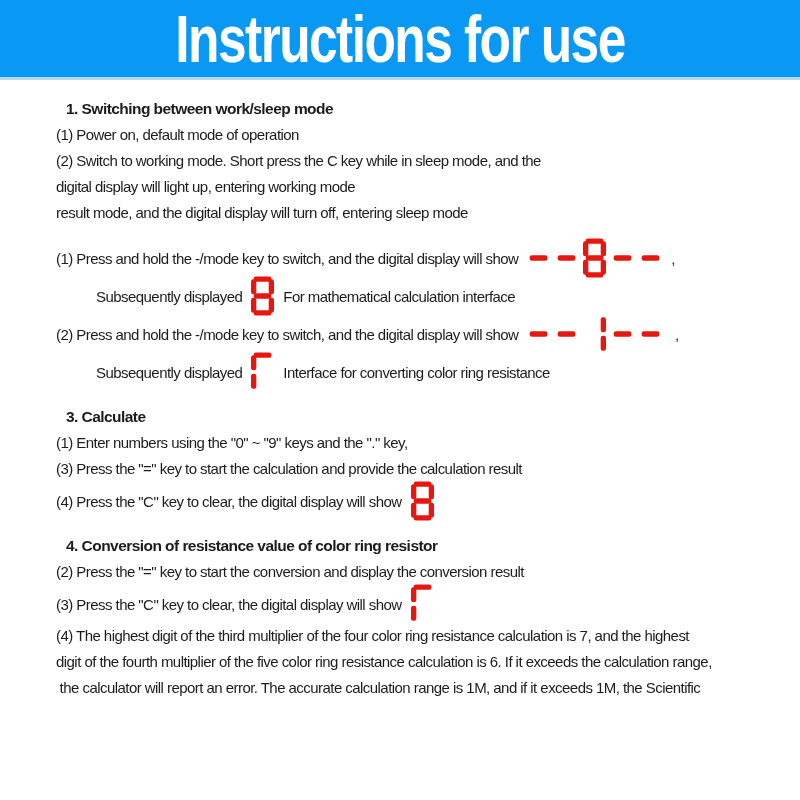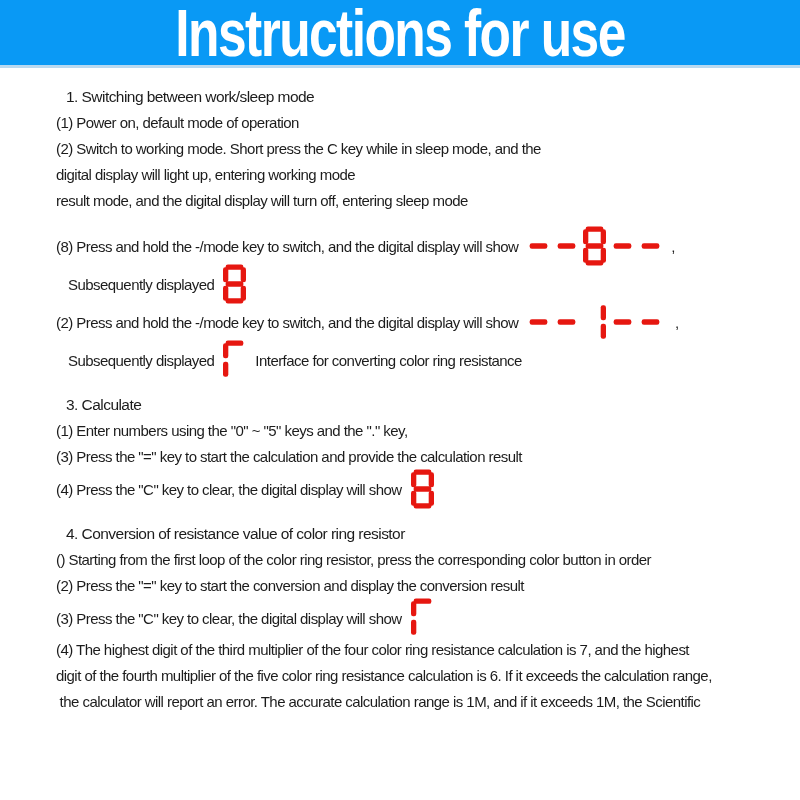--- a/index.html
+++ b/index.html
@@ -2,45 +2,45 @@
 <html><head>
 <meta charset="utf-8">
 <style>
   html,body{margin:0;padding:0;}
   body{
     width:800px;height:800px;overflow:hidden;background:#ffffff;
     font-family:"Liberation Sans","DejaVu Sans",sans-serif;
     color:#1c1c1c;
   }
   .banner{
-    width:800px;height:68px;background:#0999f5;
+    width:800px;height:80px;background:#0999f5;
     display:flex;align-items:center;justify-content:center;
     border-bottom:3px solid #b9d9f0;box-sizing:border-box;
   }
   .banner-title{
     color:#ffffff;font-weight:bold;font-size:66px;letter-spacing:-2px;
     transform:scaleX(0.78);transform-origin:center;white-space:pre;
   }
   .content{
     padding:16px 10px 0 56px;
     font-size:15px;letter-spacing:-0.55px;
   }
   section{margin-bottom:13px;}
   .sec-heading{
-    font-weight:normal;font-size:15.5px;line-height:26px;margin:0 0 0 10px;
+    font-weight:bold;font-size:15.5px;line-height:26px;margin:0 0 0 10px;
     white-space:pre;
   }
   .line{
     line-height:26px;white-space:pre;
   }
   .drow{
     display:flex;align-items:center;height:38px;white-space:pre;
   }
   .drow span{white-space:pre;}
-  .indent{margin-left:12px;}
+  .indent{margin-left:40px;}
   .sevenseg{
     display:inline-flex;gap:5px;margin:0 9px;flex:0 0 auto;
   }
   .sevenseg svg{height:40px;width:23px;display:block;}
 </style>
 </head>
 <body>
 
 <div class="banner">
   <span class="banner-title">Instructions for use</span>
@@ -51,21 +51,21 @@
   <section>
     <div class="sec-heading">1. Switching between work/sleep mode</div>
     <div class="line">(1) Power on, default mode of operation</div>
     <div class="line">(2) Switch to working mode. Short press the C key while in sleep mode, and the</div>
     <div class="line">digital display will light up, entering working mode</div>
     <div class="line">result mode, and the digital display will turn off, entering sleep mode</div>
   </section>
 
   <section>
     <div class="drow">
-      <span>(8) Press and hold the -/mode key to switch, and the digital display will show</span>
+      <span>(1) Press and hold the -/mode key to switch, and the digital display will show</span>
       <span class="sevenseg"><svg viewBox="0 0 26 44">
             <rect x="3" y="19" width="20" height="6" rx="2.5" fill="#e61710"></rect>
           </svg><svg viewBox="0 0 26 44">
             <rect x="3" y="19" width="20" height="6" rx="2.5" fill="#e61710"></rect>
           </svg><svg viewBox="0 0 26 44">
             <rect x="3" y="0" width="20" height="6" rx="2.5" fill="#e61710"></rect>
             <rect x="20" y="3" width="6" height="17" rx="2.5" fill="#e61710"></rect>
             <rect x="20" y="24" width="6" height="17" rx="2.5" fill="#e61710"></rect>
             <rect x="3" y="38" width="20" height="6" rx="2.5" fill="#e61710"></rect>
             <rect x="0" y="24" width="6" height="17" rx="2.5" fill="#e61710"></rect>
@@ -82,20 +82,21 @@
       <span>Subsequently displayed</span>
       <span class="sevenseg"><svg viewBox="0 0 26 44">
             <rect x="3" y="0" width="20" height="6" rx="2.5" fill="#e61710"></rect>
             <rect x="20" y="3" width="6" height="17" rx="2.5" fill="#e61710"></rect>
             <rect x="20" y="24" width="6" height="17" rx="2.5" fill="#e61710"></rect>
             <rect x="3" y="38" width="20" height="6" rx="2.5" fill="#e61710"></rect>
             <rect x="0" y="24" width="6" height="17" rx="2.5" fill="#e61710"></rect>
             <rect x="0" y="3" width="6" height="17" rx="2.5" fill="#e61710"></rect>
             <rect x="3" y="19" width="20" height="6" rx="2.5" fill="#e61710"></rect>
           </svg></span>
+      <span>For mathematical calculation interface</span>
     </div>
     <div class="drow">
       <span>(2) Press and hold the -/mode key to switch, and the digital display will show</span>
       <span class="sevenseg"><svg viewBox="0 0 26 44">
             <rect x="3" y="19" width="20" height="6" rx="2.5" fill="#e61710"></rect>
           </svg><svg viewBox="0 0 26 44">
             <rect x="3" y="19" width="20" height="6" rx="2.5" fill="#e61710"></rect>
           </svg><svg viewBox="0 0 26 44">
             <rect x="20" y="3" width="6" height="17" rx="2.5" fill="#e61710"></rect>
             <rect x="20" y="24" width="6" height="17" rx="2.5" fill="#e61710"></rect>
@@ -112,40 +113,39 @@
             <rect x="3" y="0" width="20" height="6" rx="2.5" fill="#e61710"></rect>
             <rect x="0" y="24" width="6" height="17" rx="2.5" fill="#e61710"></rect>
             <rect x="0" y="3" width="6" height="17" rx="2.5" fill="#e61710"></rect>
           </svg></span>
       <span>Interface for converting color ring resistance</span>
     </div>
   </section>
 
   <section>
     <div class="sec-heading">3. Calculate</div>
-    <div class="line">(1) Enter numbers using the "0" ~ "5" keys and the "." key,</div>
+    <div class="line">(1) Enter numbers using the "0" ~ "9" keys and the "." key,</div>
     <div class="line">(3) Press the "=" key to start the calculation and provide the calculation result</div>
     <div class="drow">
       <span>(4) Press the "C" key to clear, the digital display will show</span>
       <span class="sevenseg"><svg viewBox="0 0 26 44">
             <rect x="3" y="0" width="20" height="6" rx="2.5" fill="#e61710"></rect>
             <rect x="20" y="3" width="6" height="17" rx="2.5" fill="#e61710"></rect>
             <rect x="20" y="24" width="6" height="17" rx="2.5" fill="#e61710"></rect>
             <rect x="3" y="38" width="20" height="6" rx="2.5" fill="#e61710"></rect>
             <rect x="0" y="24" width="6" height="17" rx="2.5" fill="#e61710"></rect>
             <rect x="0" y="3" width="6" height="17" rx="2.5" fill="#e61710"></rect>
             <rect x="3" y="19" width="20" height="6" rx="2.5" fill="#e61710"></rect>
           </svg></span>
       <span></span>
     </div>
   </section>
 
   <section>
     <div class="sec-heading">4. Conversion of resistance value of color ring resistor</div>
-    <div class="line">() Starting from the first loop of the color ring resistor, press the corresponding color button in order</div>
     <div class="line">(2) Press the "=" key to start the conversion and display the conversion result</div>
     <div class="drow">
       <span>(3) Press the "C" key to clear, the digital display will show</span>
       <span class="sevenseg"><svg viewBox="0 0 26 44">
             <rect x="3" y="0" width="20" height="6" rx="2.5" fill="#e61710"></rect>
             <rect x="0" y="24" width="6" height="17" rx="2.5" fill="#e61710"></rect>
             <rect x="0" y="3" width="6" height="17" rx="2.5" fill="#e61710"></rect>
           </svg></span>
       <span></span>
     </div>

